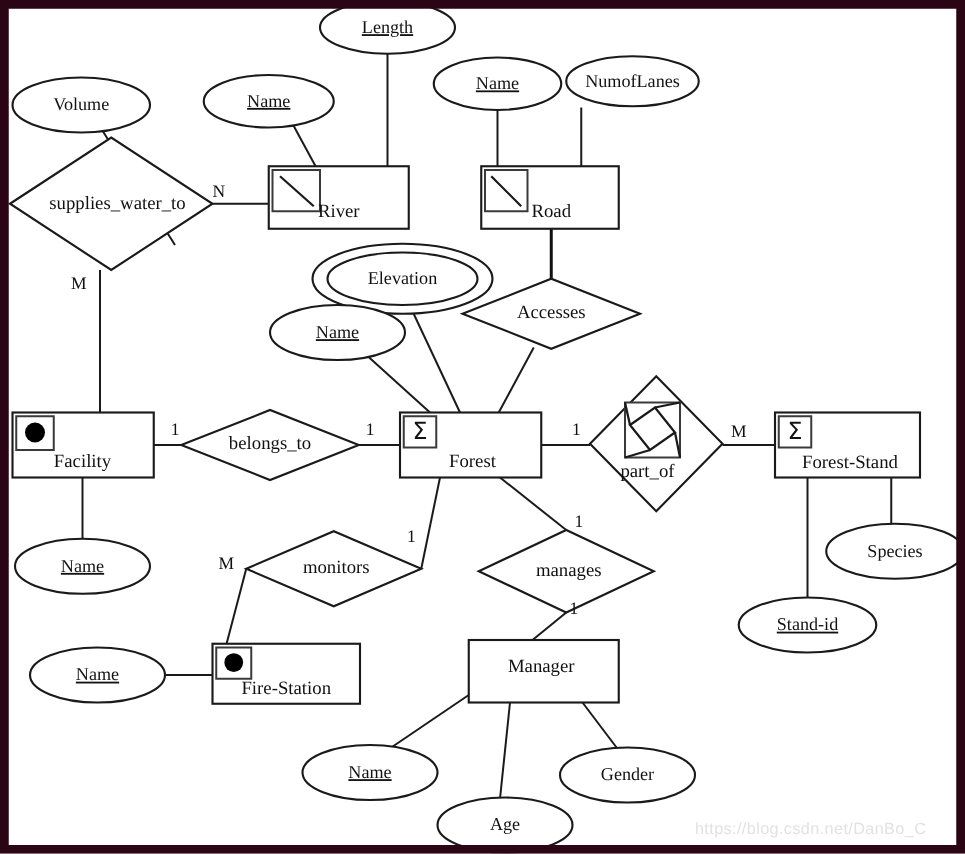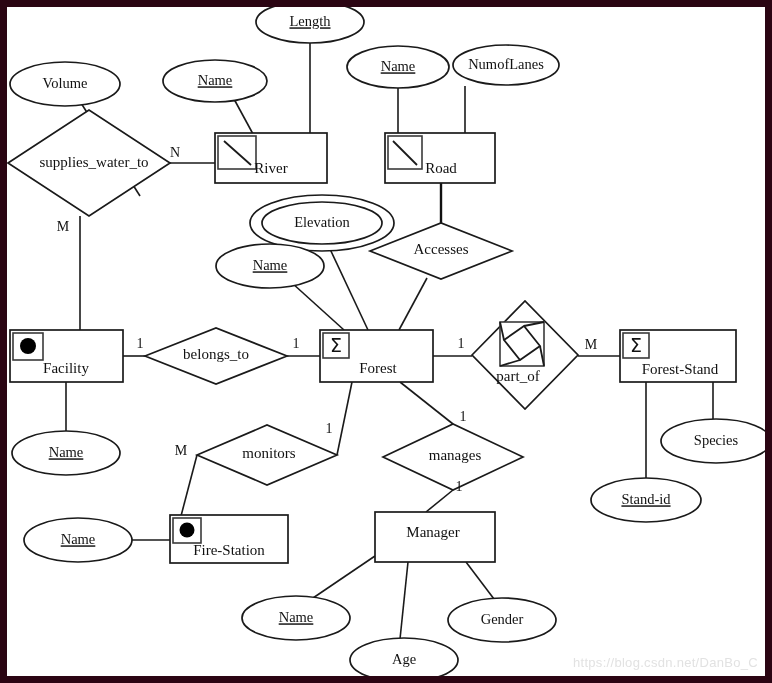--- a/index.html
+++ b/index.html
@@ -90,21 +90,21 @@
   .t-sigma {
     font-size: 19px;
     text-anchor: middle;
     font-family: "DejaVu Sans", sans-serif;
   }
   .underline {
     text-decoration: underline;
   }
   #watermark {
     position: absolute;
-    right: 14px;
+    right: 31px;
     bottom: 13px;
     font-family: "Liberation Sans", sans-serif;
     font-size: 13px;
     color: #e2e2e2;
     letter-spacing: 0.3px;
     white-space: nowrap;
     user-select: none;
   }
 </style>
 </head>

